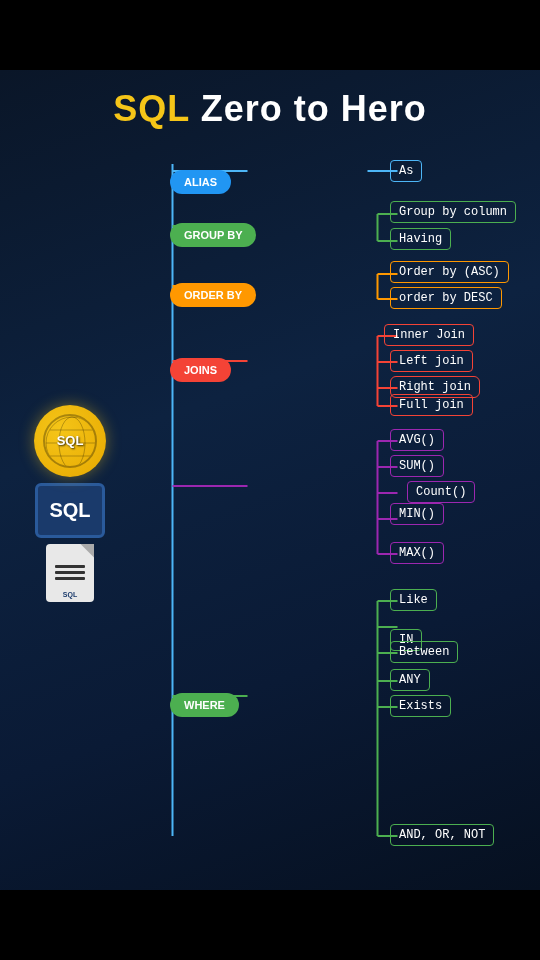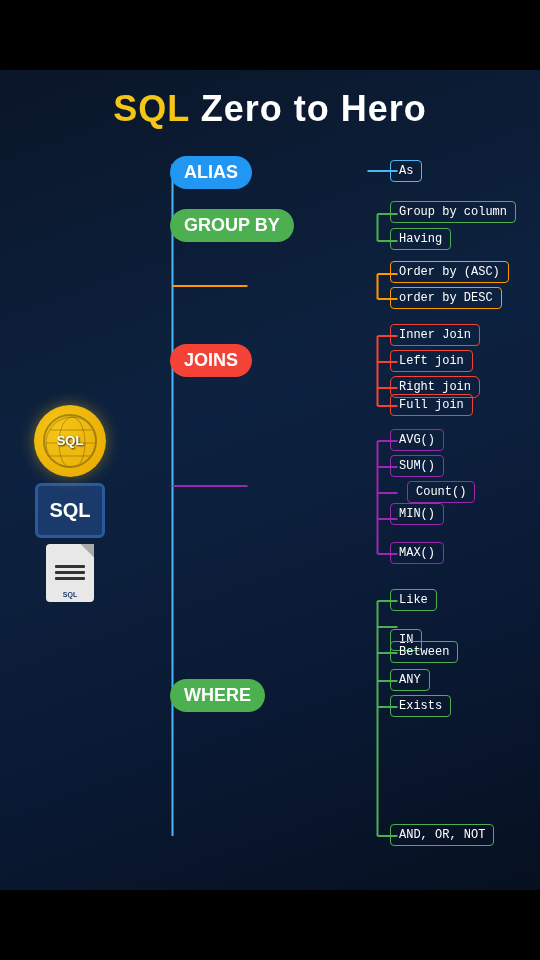--- a/index.html
+++ b/index.html
@@ -153,26 +153,27 @@
     .nodes-container {
       position: relative;
       width: 100%;
       height: 100%;
     }
 
     .kw-node {
       position: absolute;
       border-radius: 22px;
       padding: 6px 14px;
-      font-size: 18px;
+      font-size: 11px;
       font-weight: 800;
       color: #fff;
       text-align: right;
       white-space: nowrap;
       z-index: 2;
+      margin-top: 14px;
     }
 
     .sub-node {
       position: absolute;
       border: 1.5px solid;
       border-radius: 4px;
       padding: 3px 8px;
       font-size: 12px;
       color: #fff;
       background: transparent;
@@ -268,29 +269,32 @@
 
         <div class="sub-node" style="border-color:#4db6f7; left:255px; top:14px;">As</div>
 
         <div class="kw-node" style="background:#4CAF50; left:35px; top:63px;">
           <span>GROUP BY</span>
         </div>
 
         <div class="sub-node" style="border-color:#4CAF50; left:255px; top:55px;">Group by column</div>
         <div class="sub-node" style="border-color:#4CAF50; left:255px; top:82px;">Having</div>
 
+        <div class="kw-node" style="background:#FF9800; left:35px; top:123px;">
+          <span>ORDER BY</span>
+        </div>
 
         <div class="sub-node" style="border-color:#FF9800; left:255px; top:115px;">Order by (ASC)</div>
         <div class="sub-node" style="border-color:#FF9800; left:255px; top:141px;">order by DESC</div>
 
         <div class="kw-node" style="background:#f44336; left:35px; top:198px;">
           <span>JOINS</span>
         </div>
 
-        <div class="sub-node" style="border-color:#f44336; left:255px; top:178px;">Inner Join</div>
+        <div class="sub-node" style="border-color:#f44336; left:249px; top:178px;">Inner Join</div>
         <div class="sub-node" style="border-color:#f44336; left:255px; top:204px;">Left join</div>
         <div class="sub-node" style="border-color:#f44336; left:255px; top:230px;border-radius:6px;">Right join</div>
         <div class="sub-node" style="border-color:#f44336; left:255px; top:248px;text-align:right;">Full join</div>
 
 
         <div class="sub-node" style="border-color:#9C27B0; left:255px; top:283px;">AVG()</div>
         <div class="sub-node" style="border-color:#9C27B0; left:255px; top:309px;">SUM()</div>
         <div class="sub-node" style="border-color:#9C27B0; left:255px; top:335px;margin-left:17px;">Count()</div>
         <div class="sub-node" style="border-color:#9C27B0; left:255px; top:357px;">MIN()</div>
         <div class="sub-node" style="border-color:#9C27B0; left:255px; top:396px;">MAX()</div>

